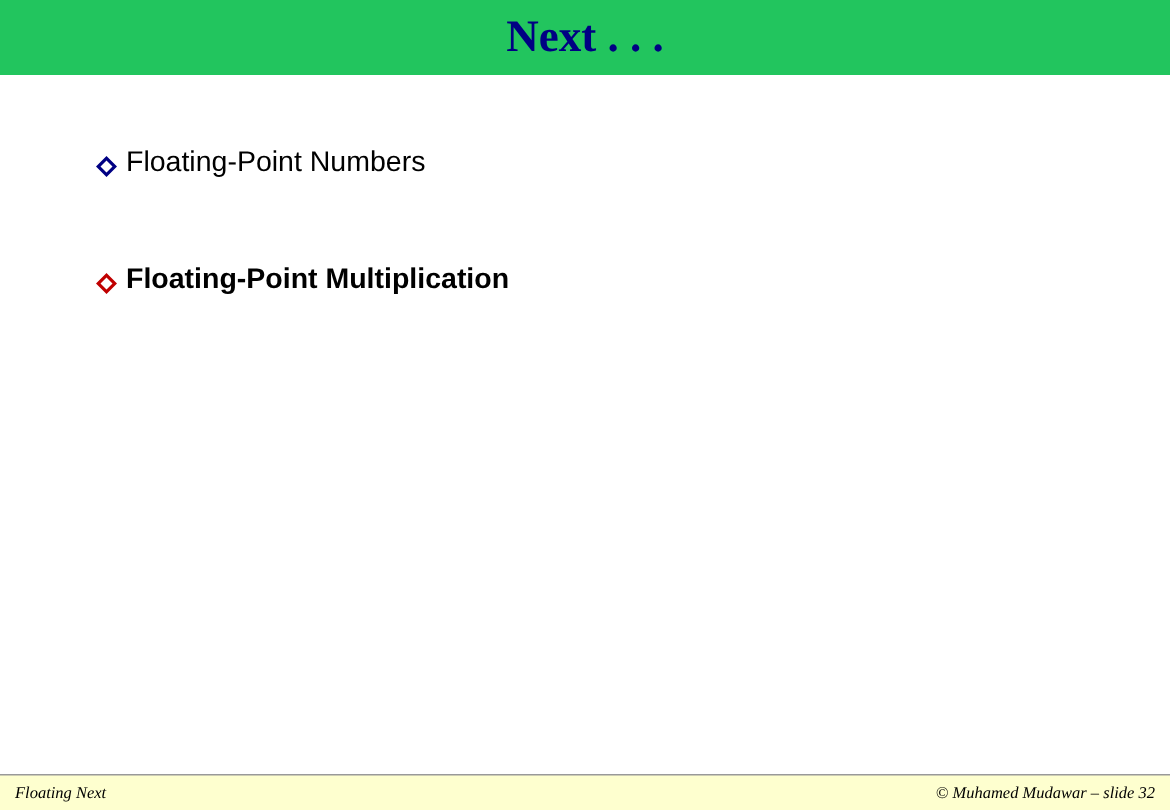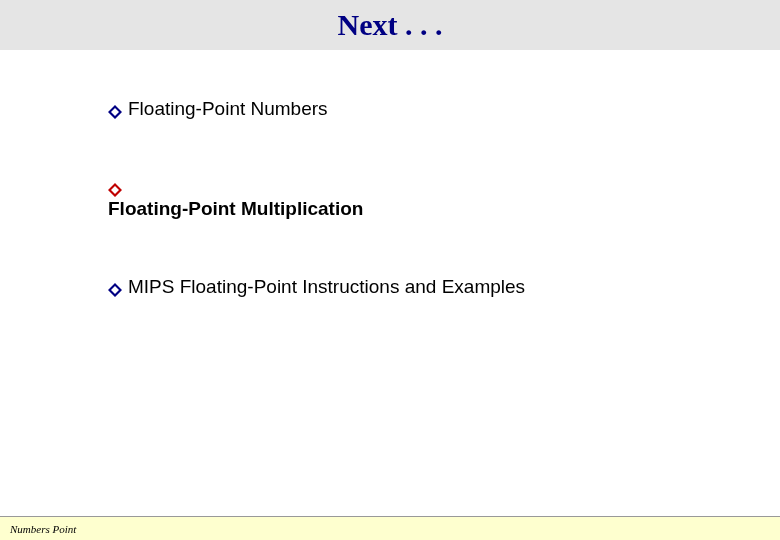--- a/index.html
+++ b/index.html
@@ -5,46 +5,44 @@
   * { margin: 0; padding: 0; box-sizing: border-box; }
   html, body { width: 780px; height: 540px; overflow: hidden; }
   body {
     background: #ffffff;
     font-family: Arial, sans-serif;
     position: relative;
   }
   .title-bar {
     width: 100%;
     height: 54px;
-    background: #e5e5e5;
+    background: #22c55e;
     display: flex;
     align-items: center;
     justify-content: center;
     border-bottom: 4px solid #ffffff;
   }
   .title-text {
     font-family: "Comic Sans MS", "Comic Sans", cursive;
     font-size: 30px;
     font-weight: bold;
     color: #000083;
   }
   .content {
     padding: 44px 20px 20px 64px;
-    margin-left: 44px;
   }
   .bullet-item {
     display: flex;
     align-items: flex-start;
     margin-bottom: 56px;
     font-size: 19px;
     color: #000000;
   }
   .bullet-item.highlight {
     font-weight: bold;
-    flex-direction: column;
   }
   .bullet-icon {
     flex: 0 0 auto;
     margin-right: 6px;
     position: relative;
     top: 4px;
   }
   .bullet-icon.normal { color: #000083; }
   .bullet-icon.highlight { color: #c00000; }
   .footer {
@@ -85,25 +83,18 @@
     <span>Floating-Point Numbers</span>
   </div>
   <div class="bullet-item highlight">
     <span class="bullet-icon highlight">
       <svg width="14" height="14" viewBox="0 0 14 14">
           <path d="M7 0 L14 7 L7 14 L0 7 Z M7 3 L11 7 L7 11 L3 7 Z" fill="currentColor" fill-rule="evenodd"></path>
         </svg>
     </span>
     <span>Floating-Point Multiplication</span>
   </div>
-  <div class="bullet-item">
-    <span class="bullet-icon normal">
-      <svg width="14" height="14" viewBox="0 0 14 14">
-          <path d="M7 0 L14 7 L7 14 L0 7 Z M7 3 L11 7 L7 11 L3 7 Z" fill="currentColor" fill-rule="evenodd"></path>
-        </svg>
-    </span>
-    <span>MIPS Floating-Point Instructions and Examples</span>
-  </div>
 </div>
 
 <div class="footer">
-  <span class="footer-left">Numbers Point</span>
+  <span class="footer-left">Floating Next</span>
+  <span class="footer-right">© Muhamed Mudawar – slide 32</span>
 </div>
 
 </body></html>

